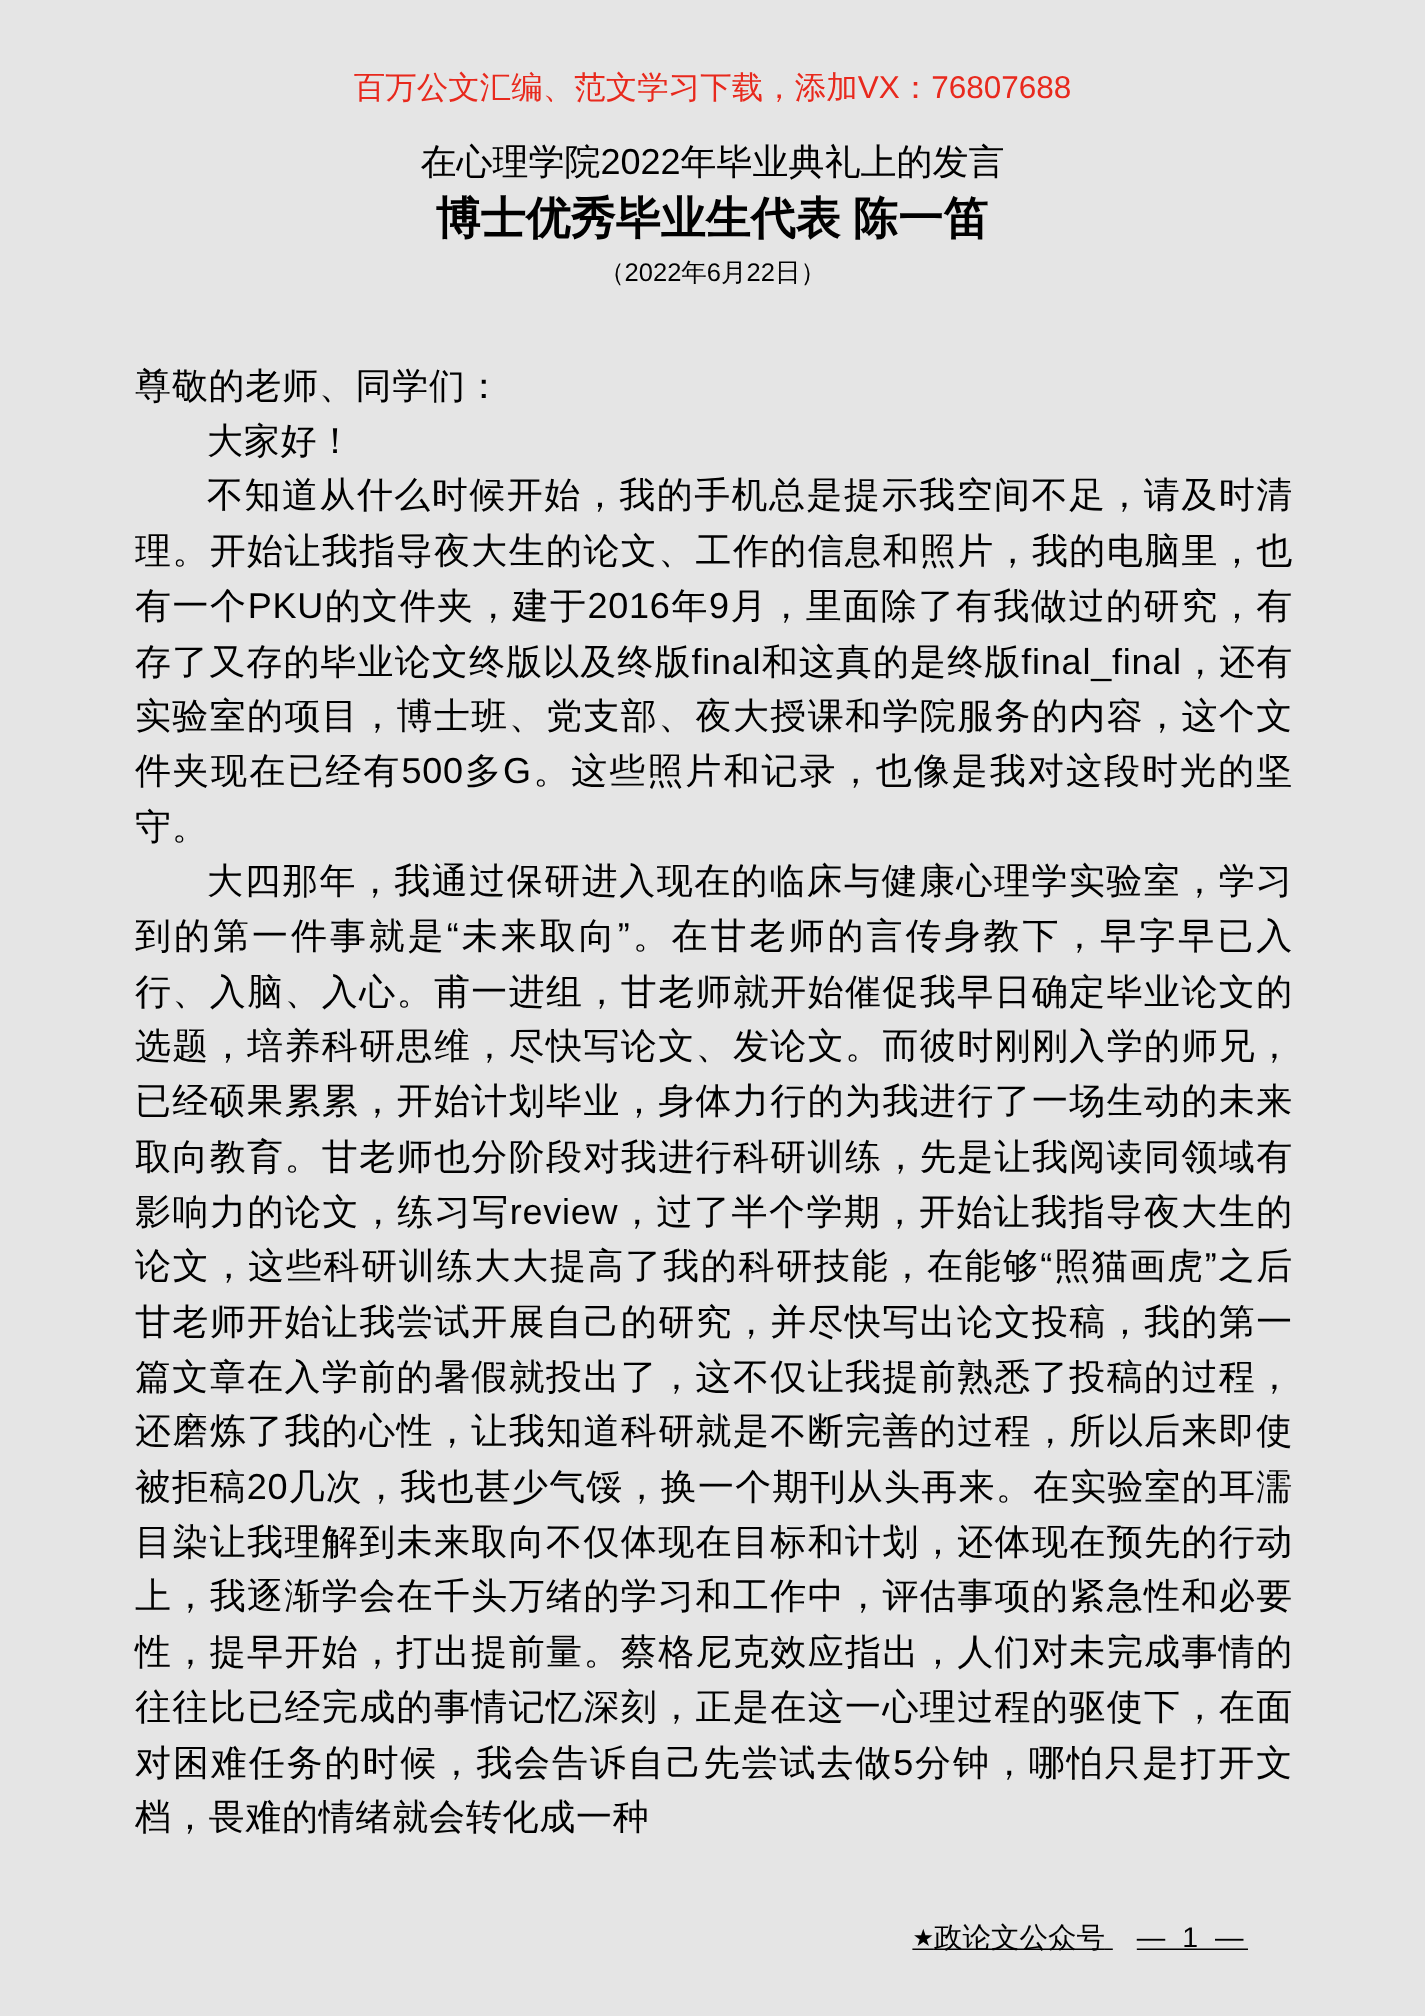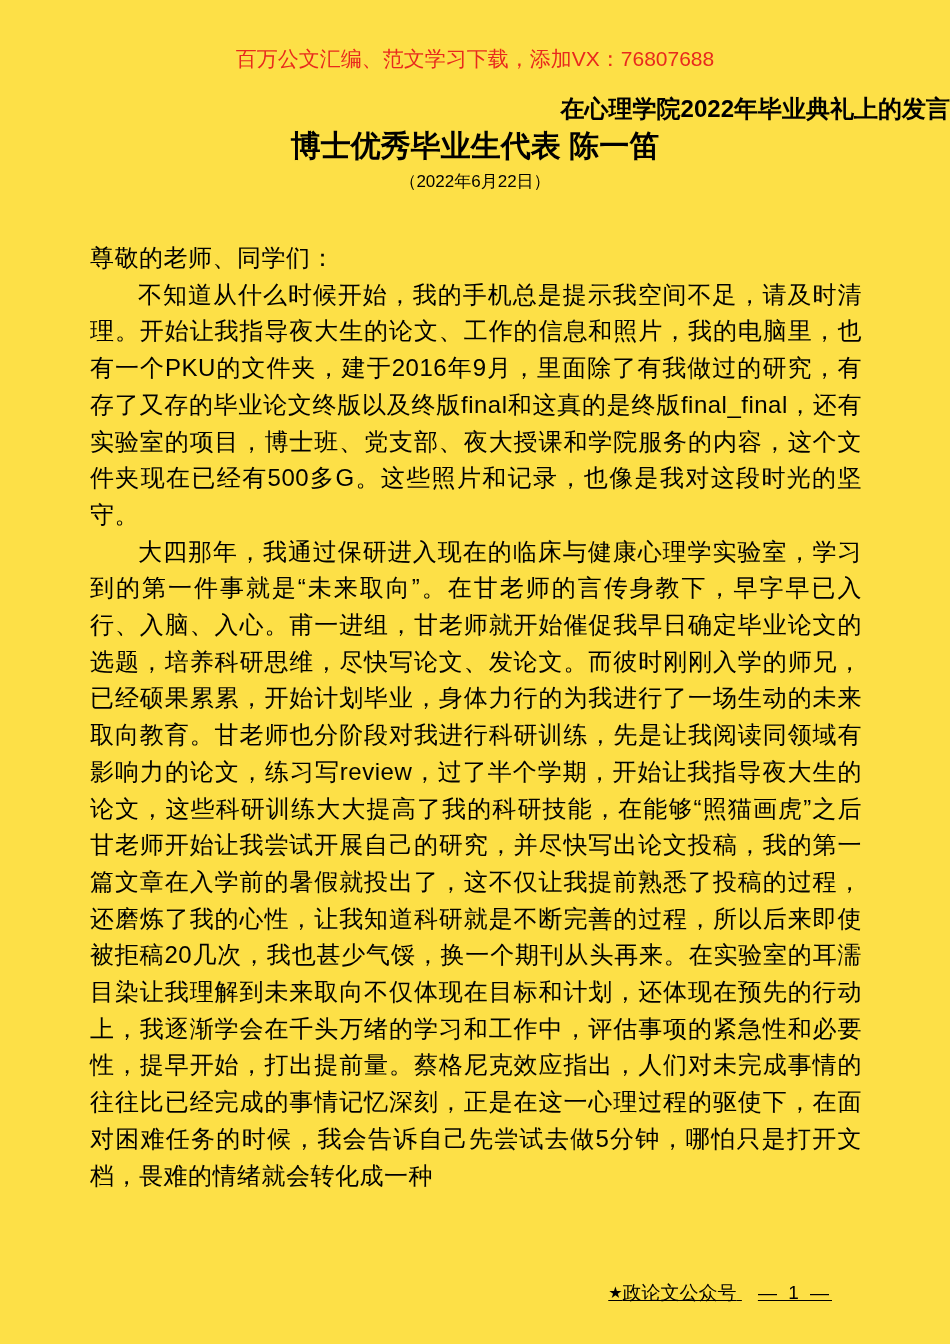--- a/index.html
+++ b/index.html
@@ -4,21 +4,21 @@
 <style>
   html, body {
     margin: 0;
     padding: 0;
     background: #ffffff;
   }
   .page {
     position: relative;
     width: 950px;
     height: 1344px;
-    background: #fde047;
+    background: #e5e5e5;
     overflow: hidden;
     font-family: "Liberation Sans", sans-serif;
     color: #000000;
   }
   .notice {
     position: absolute;
     top: 46px;
     left: 0;
     width: 100%;
     text-align: center;
@@ -26,24 +26,24 @@
     line-height: 25px;
     color: #e8291d;
     font-weight: normal;
   }
   .doc-title {
     position: absolute;
     top: 93px;
     left: 0;
     width: 100%;
     margin: 0;
-    text-align: right;
+    text-align: center;
     font-size: 24px;
     line-height: 31px;
-    font-weight: bold;
+    font-weight: normal;
   }
   .doc-subtitle {
     position: absolute;
     top: 130px;
     left: 0;
     width: 100%;
     margin: 0;
     text-align: center;
     font-size: 30px;
     line-height: 31px;
@@ -103,20 +103,21 @@
   <div class="notice">百万公文汇编、范文学习下载，添加VX：76807688</div>
 
   <h1 class="doc-title">在心理学院2022年毕业典礼上的发言</h1>
 
   <h2 class="doc-subtitle">博士优秀毕业生代表 陈一笛</h2>
 
   <div class="dateline">（2022年6月22日）</div>
 
   <div class="content">
     <p class="no-indent">尊敬的老师、同学们：</p>
+    <p>大家好！</p>
     <p>不知道从什么时候开始，我的手机总是提示我空间不足，请及时清理。开始让我指导夜大生的论文、工作的信息和照片，我的电脑里，也有一个PKU的文件夹，建于2016年9月，里面除了有我做过的研究，有存了又存的毕业论文终版以及终版final和这真的是终版final_final，还有实验室的项目，博士班、党支部、夜大授课和学院服务的内容，这个文件夹现在已经有500多G。这些照片和记录，也像是我对这段时光的坚守。</p>
     <p>大四那年，我通过保研进入现在的临床与健康心理学实验室，学习到的第一件事就是“未来取向”。在甘老师的言传身教下，早字早已入行、入脑、入心。甫一进组，甘老师就开始催促我早日确定毕业论文的选题，培养科研思维，尽快写论文、发论文。而彼时刚刚入学的师兄，已经硕果累累，开始计划毕业，身体力行的为我进行了一场生动的未来取向教育。甘老师也分阶段对我进行科研训练，先是让我阅读同领域有影响力的论文，练习写review，过了半个学期，开始让我指导夜大生的论文，这些科研训练大大提高了我的科研技能，在能够“照猫画虎”之后甘老师开始让我尝试开展自己的研究，并尽快写出论文投稿，我的第一篇文章在入学前的暑假就投出了，这不仅让我提前熟悉了投稿的过程，还磨炼了我的心性，让我知道科研就是不断完善的过程，所以后来即使被拒稿20几次，我也甚少气馁，换一个期刊从头再来。在实验室的耳濡目染让我理解到未来取向不仅体现在目标和计划，还体现在预先的行动上，我逐渐学会在千头万绪的学习和工作中，评估事项的紧急性和必要性，提早开始，打出提前量。蔡格尼克效应指出，人们对未完成事情的往往比已经完成的事情记忆深刻，正是在这一心理过程的驱使下，在面对困难任务的时候，我会告诉自己先尝试去做5分钟，哪怕只是打开文档，畏难的情绪就会转化成一种</p>
   </div>
 
   <div class="page-footer">
     <span class="star">★</span><span>政论文公众号</span>
     <span class="pageno">— 1 —</span>
   </div>
 
 </div>

